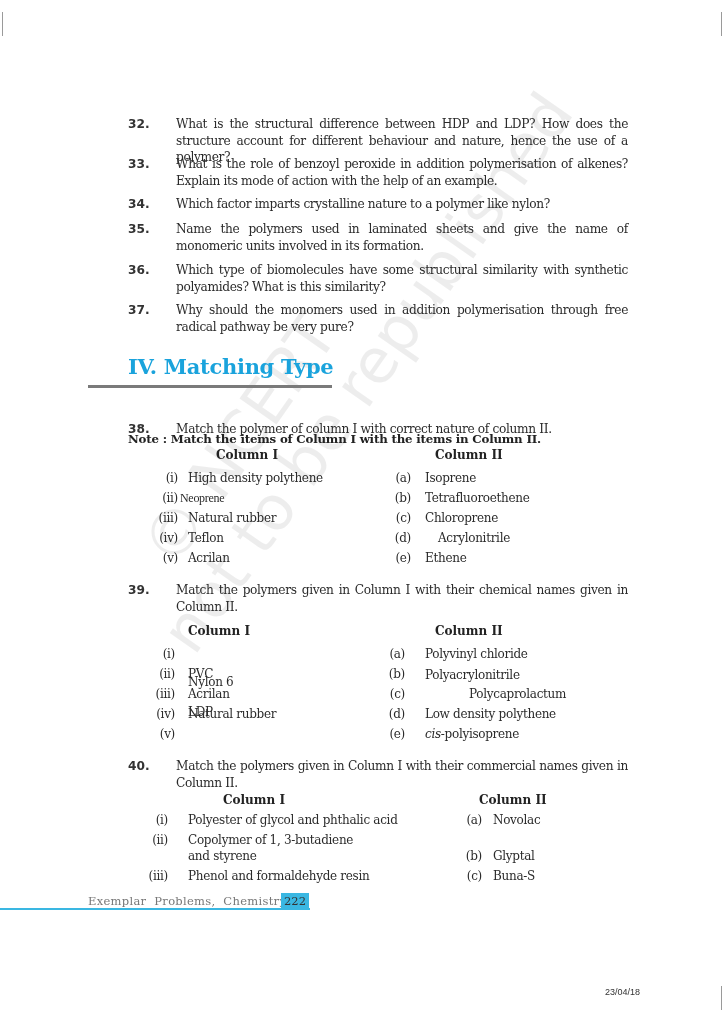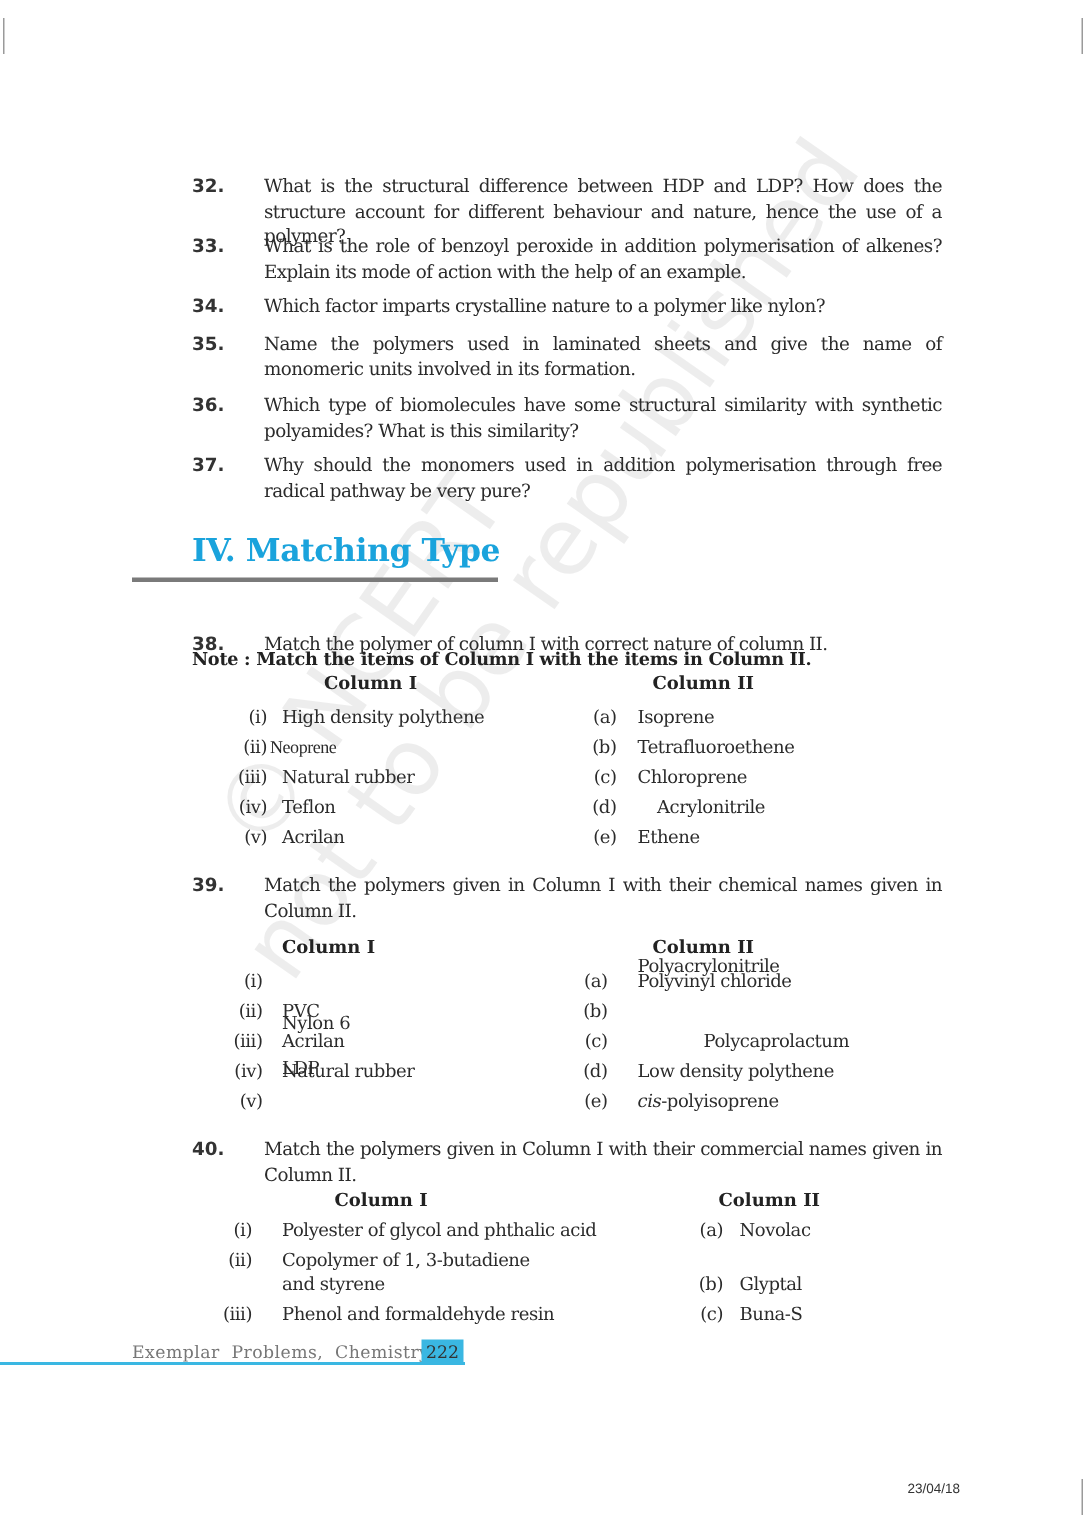--- a/index.html
+++ b/index.html
@@ -105,21 +105,21 @@
 <div class="row-lbl" style="left:145px;top:687px;">(iii)</div>
 <div class="row-txt" style="left:188px;top:687px;">Acrilan</div>
 <div class="row-lbl" style="left:145px;top:707px;">(iv)</div>
 <div class="row-txt" style="left:188px;top:707px;">Natural rubber</div>
 <div class="row-lbl" style="left:145px;top:727px;">(v)</div>
 <div class="row-txt" style="left:188px;top:705px;">LDP</div>
 
 <div class="row-lbl" style="left:375px;top:647px;">(a)</div>
 <div class="row-txt" style="left:425px;top:647px;">Polyvinyl chloride</div>
 <div class="row-lbl" style="left:375px;top:667px;">(b)</div>
-<div class="row-txt" style="left:425px;top:637px;">Polyacrylonitrile</div>
+<div class="row-txt" style="left:425px;top:668px;">Polyacrylonitrile</div>
 <div class="row-lbl" style="left:375px;top:687px;">(c)</div>
 <div class="row-txt" style="left:425px;top:687px;margin-left:44px;">Polycaprolactum</div>
 <div class="row-lbl" style="left:375px;top:707px;">(d)</div>
 <div class="row-txt" style="left:425px;top:707px;">Low density polythene</div>
 <div class="row-lbl" style="left:375px;top:727px;">(e)</div>
 <div class="row-txt" style="left:425px;top:727px;"><i>cis</i><span>-polyisoprene</span></div>
 
 <div class="q" style="top:758px;">
   <span class="num">40.</span>
   <div class="txt">Match the polymers given in Column I with their commercial names given in Column II.</div>

